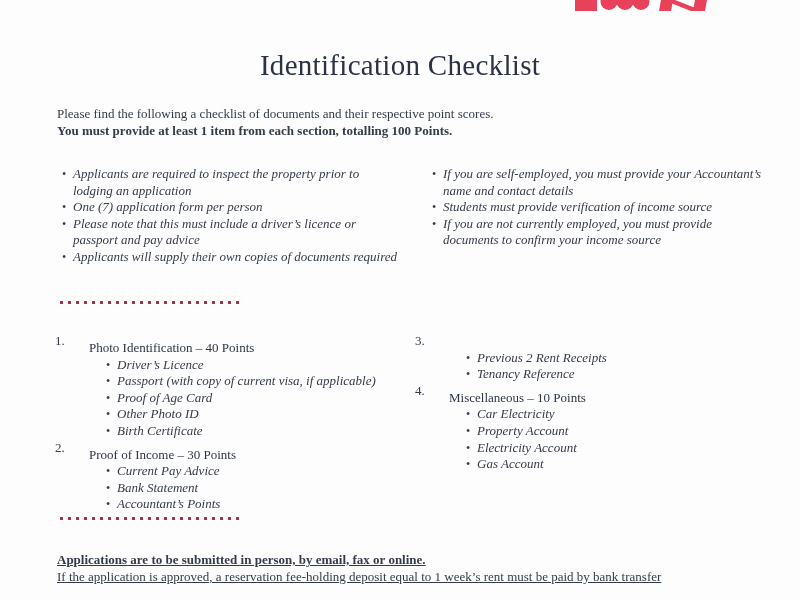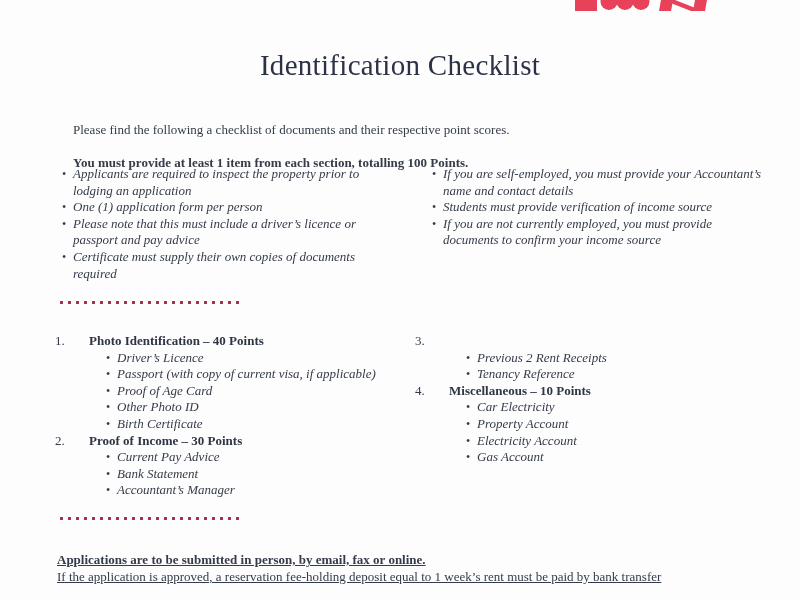--- a/index.html
+++ b/index.html
@@ -33,21 +33,21 @@
     font-weight: 500;
     color: #2b3245;
     letter-spacing: 0.3px;
   }
   .intro {
     position: absolute;
     left: 57px;
     top: 106px;
     width: 700px;
   }
-  .intro p { margin: 16px; }
+  .intro p { margin: 0; }
   .bold { font-weight: bold; }
   .notes { position: absolute; top: 166px; }
   .notes-left  { left: 57px;  width: 345px; }
   .notes-right { left: 427px; width: 340px; }
   .note { display: flex; align-items: flex-start; }
   .blt {
     flex: 0 0 16px;
     padding-left: 5px;
     box-sizing: border-box;
     font-size: 12px;
@@ -60,21 +60,21 @@
     height: 3px;
     background-image: repeating-linear-gradient(90deg, var(--divider-red, #a93049) 0 2.6px, transparent 2.6px 8px);
   }
   .divider-1 { top: 301px; }
   .divider-2 { top: 517px; }
   .seccol { position: absolute; top: 333px; }
   .seccol-left  { left: 55px;  width: 360px; }
   .seccol-right { left: 415px; width: 360px; }
   .sec-head { display: flex; }
   .num { flex: 0 0 34px; }
-  .head-text { font-weight: bold; color: #2e3544; }
+  .head-text { font-weight: normal; color: #2e3544; margin-top: 7px; }
   .sub { margin-left: 46px; }
   .sub-item { display: flex; align-items: flex-start; }
   .footer {
     position: absolute;
     left: 57px;
     top: 552px;
     width: 740px;
   }
   .footer p { margin: 0; white-space: nowrap; line-height: 16.8px; text-decoration: underline; }
 </style>
@@ -104,31 +104,31 @@
 
   <div class="notes notes-left">
 
       <div class="note">
         <span class="blt">•</span>
         <span class="note-text">Applicants are required to inspect the property prior to lodging an application</span>
       </div>
 
       <div class="note">
         <span class="blt">•</span>
-        <span class="note-text">One (1) application form per person</span>
+        <span class="note-text">One (7) application form per person</span>
       </div>
 
       <div class="note">
         <span class="blt">•</span>
         <span class="note-text">Please note that this must include a driver’s licence or passport and pay advice</span>
       </div>
 
       <div class="note">
         <span class="blt">•</span>
-        <span class="note-text">Certificate must supply their own copies of documents required</span>
+        <span class="note-text">Applicants will supply their own copies of documents required</span>
       </div>
     </div>
 
   <div class="notes notes-right">
 
       <div class="note">
         <span class="blt">•</span>
         <span class="note-text">If you are self-employed, you must provide your Accountant’s name and contact details</span>
       </div>
 
@@ -193,21 +193,21 @@
               <span class="sub-text">Current Pay Advice</span>
             </div>
 
             <div class="sub-item">
               <span class="blt">•</span>
               <span class="sub-text">Bank Statement</span>
             </div>
 
             <div class="sub-item">
               <span class="blt">•</span>
-              <span class="sub-text">Accountant’s Manager</span>
+              <span class="sub-text">Accountant’s Points</span>
             </div>
           </div>
       </div>
     </div>
 
   <div class="seccol seccol-right">
 
       <div class="section">
         <div class="sec-head">
           <span class="num">3.</span>

